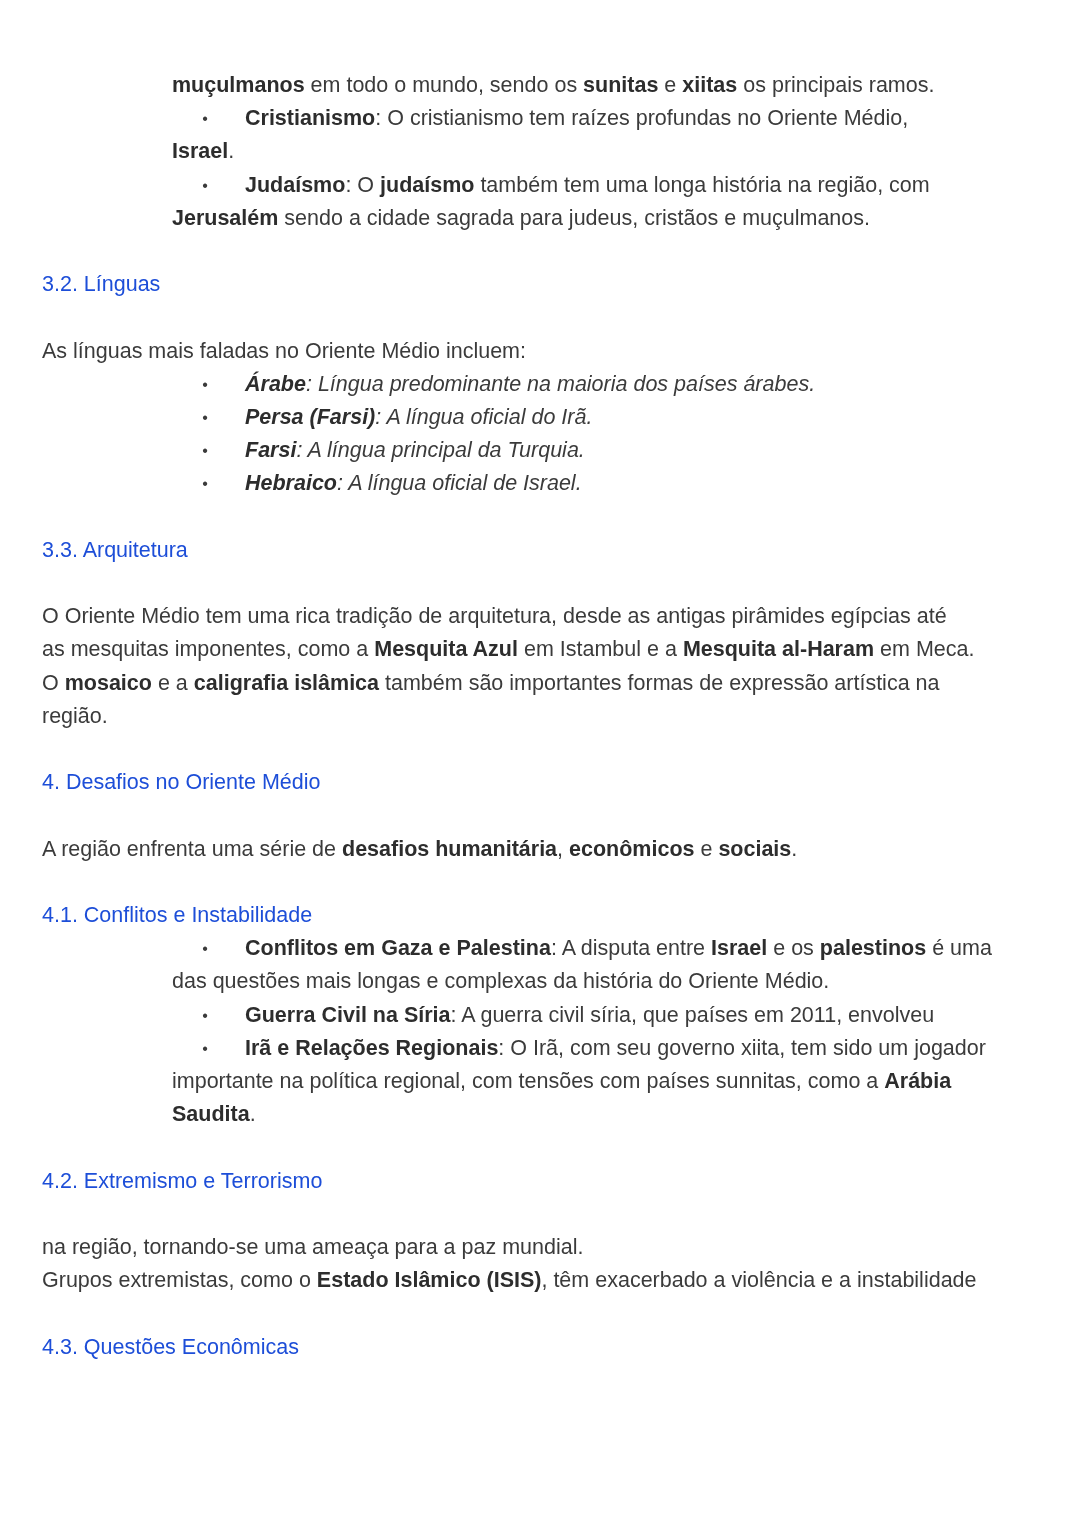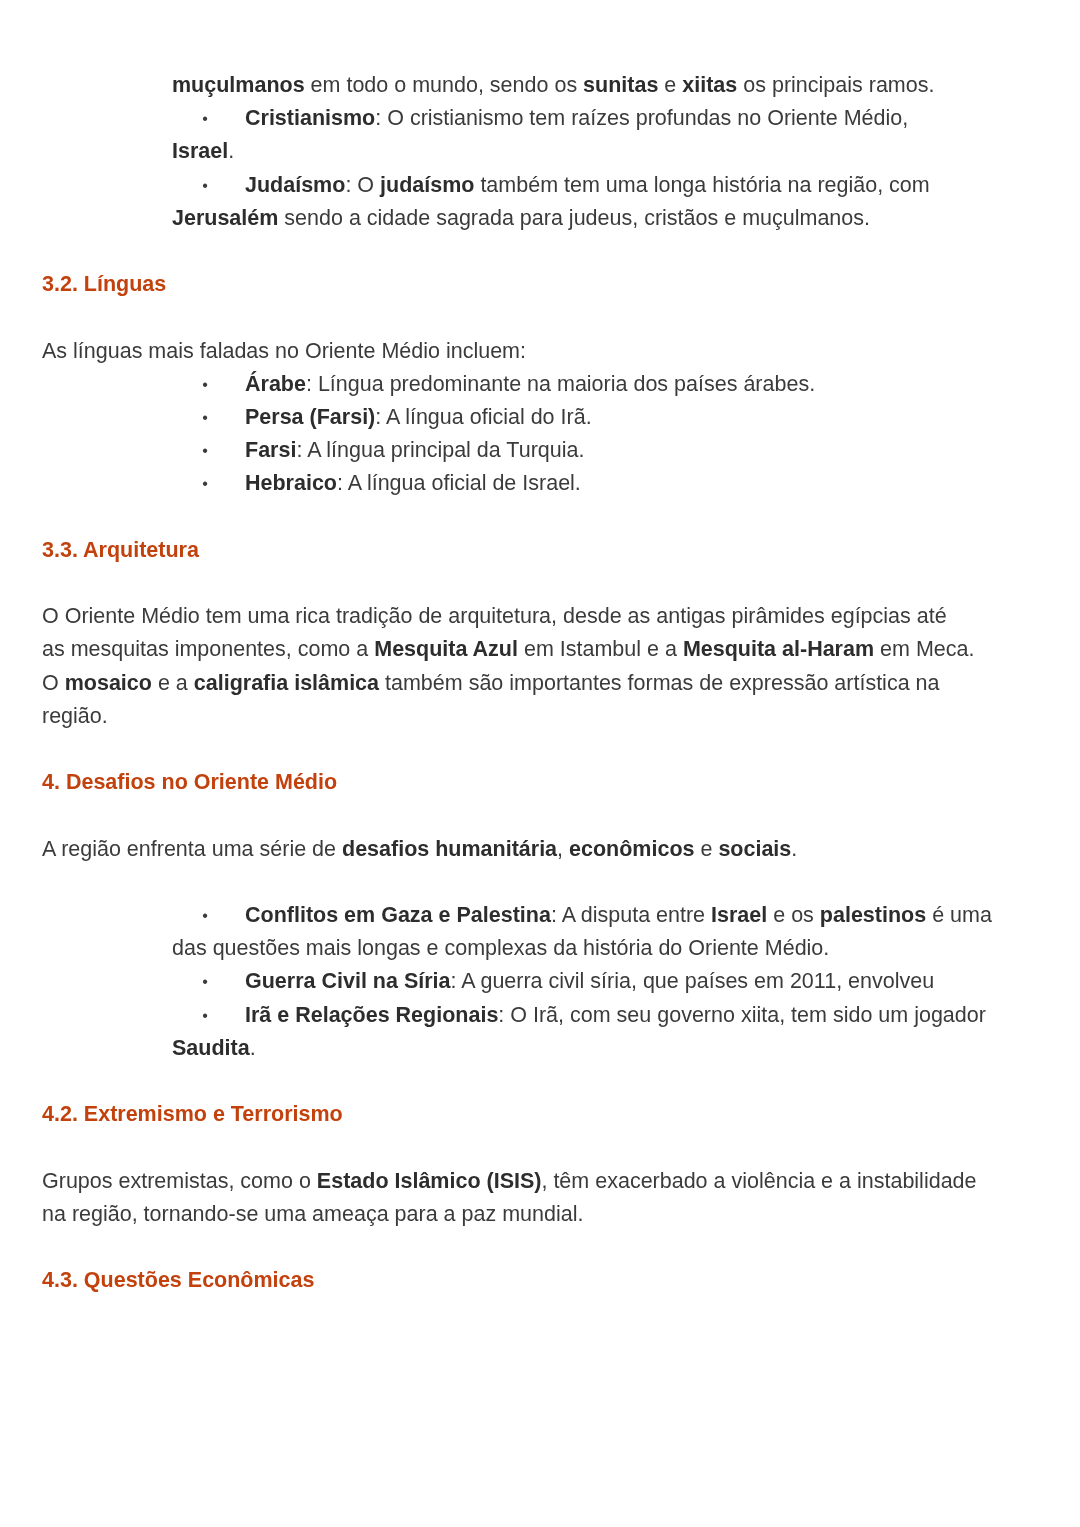--- a/index.html
+++ b/index.html
@@ -5,28 +5,28 @@
   html, body { margin: 0; padding: 0; background: #ffffff; }
   body {
     width: 1080px; height: 1527px; overflow: hidden;
     font-family: "Liberation Sans", "DejaVu Sans", sans-serif;
     font-size: 21.5px; line-height: 33.2px; color: #3b3b3b;
   }
   .page { position: relative; padding: 69px 60px 0 42px; }
   p { margin: 0; }
   b { color: #2d2d2d; font-weight: bold; }
   .blank { height: 33.2px; }
-  .head { font-weight: bold; color: #c2410c; }
+  .head { font-weight: normal; color: #1d4ed8; }
   .item { position: relative; padding-left: 130px; }
   .item .bullet { position: absolute; left: 153px; top: 0; width: 20px; text-align: center; font-size: 16px; }
   .item .first { display: block; padding-left: 73px; }
   .item .cont { display: block; }
   .lang-list .item { padding-left: 0; }
   .lang-list .item .bullet { left: 153px; }
-  .lang-list .item .text { display: block; padding-left: 203px; }
+  .lang-list .item .text { display: block; padding-left: 203px; font-style: italic; }
 </style>
 </head>
 <body>
 
 <div class="page">
 
   <div>
     <p class="item">
       <span class="cont"><b>muçulmanos</b><span> em todo o mundo, sendo os </span><b>sunitas</b><span> e </span><b>xiitas</b><span> os principais ramos.</span></span>
     </p>
@@ -80,42 +80,44 @@
     </div>
 
   <div class="blank"></div>
 
   <p class="head">4. Desafios no Oriente Médio</p>
   <div class="blank"></div>
   <p><span>A região enfrenta uma série de </span><b>desafios humanitária</b><span>, </span><b>econômicos</b><span> e </span><b>sociais</b><span>.</span></p>
 
   <div class="blank"></div>
 
+  <p class="head">4.1. Conflitos e Instabilidade</p>
   <div>
       <div class="item">
         <span class="bullet">•</span>
         <span class="first"><b>Conflitos em Gaza e Palestina</b><span>: A disputa entre </span><b>Israel</b><span> e os </span><b>palestinos</b><span> é uma</span></span>
         <span class="cont"><span>das questões mais longas e complexas da história do Oriente Médio.</span></span>
       </div>
       <div class="item">
         <span class="bullet">•</span>
         <span class="first"><b>Guerra Civil na Síria</b><span>: A guerra civil síria, que países em 2011, envolveu</span></span>
       </div>
       <div class="item">
         <span class="bullet">•</span>
         <span class="first"><b>Irã e Relações Regionais</b><span>: O Irã, com seu governo xiita, tem sido um jogador</span></span>
+        <span class="cont"><span>importante na política regional, com tensões com países sunnitas, como a </span><b>Arábia</b></span>
         <span class="cont"><b>Saudita</b><span>.</span></span>
       </div>
     </div>
 
   <div class="blank"></div>
 
   <p class="head">4.2. Extremismo e Terrorismo</p>
   <div class="blank"></div>
   <div>
+      <p><span>na região, tornando-se uma ameaça para a paz mundial.</span></p>
       <p><span>Grupos extremistas, como o </span><b>Estado Islâmico (ISIS)</b><span>, têm exacerbado a violência e a instabilidade</span></p>
-      <p><span>na região, tornando-se uma ameaça para a paz mundial.</span></p>
     </div>
 
   <div class="blank"></div>
 
   <p class="head">4.3. Questões Econômicas</p>
 </div>
 
 </body></html>

